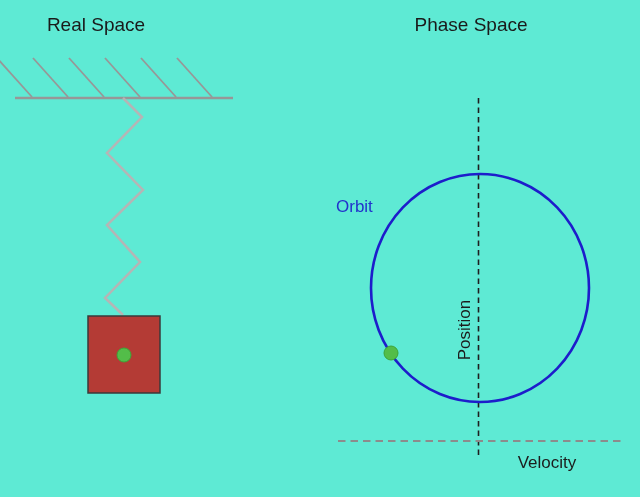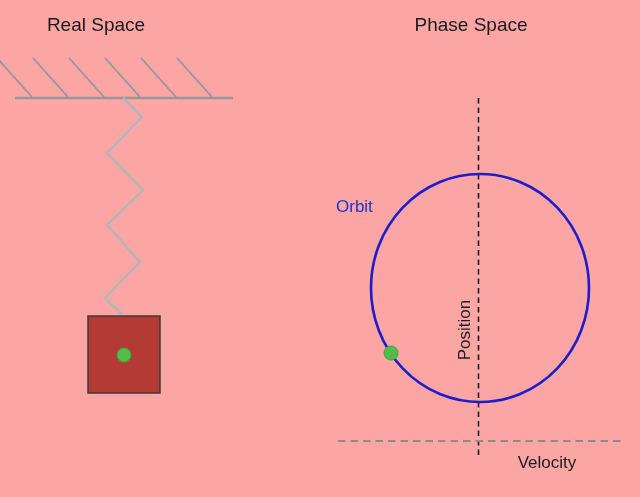--- a/index.html
+++ b/index.html
@@ -4,21 +4,21 @@
 <style>
   html, body {
     margin: 0;
     padding: 0;
     background: #fffef8;
   }
   .stage {
     position: relative;
     width: 640px;
     height: 497px;
-    background: #fca5a5;
+    background: #5eead4;
     overflow: hidden;
     font-family: "Liberation Sans", sans-serif;
   }
   svg { display: block; }
   .panel-title {
     font-family: "Liberation Sans", sans-serif;
     font-size: 19px;
     fill: #1a1a1a;
     text-anchor: middle;
   }

